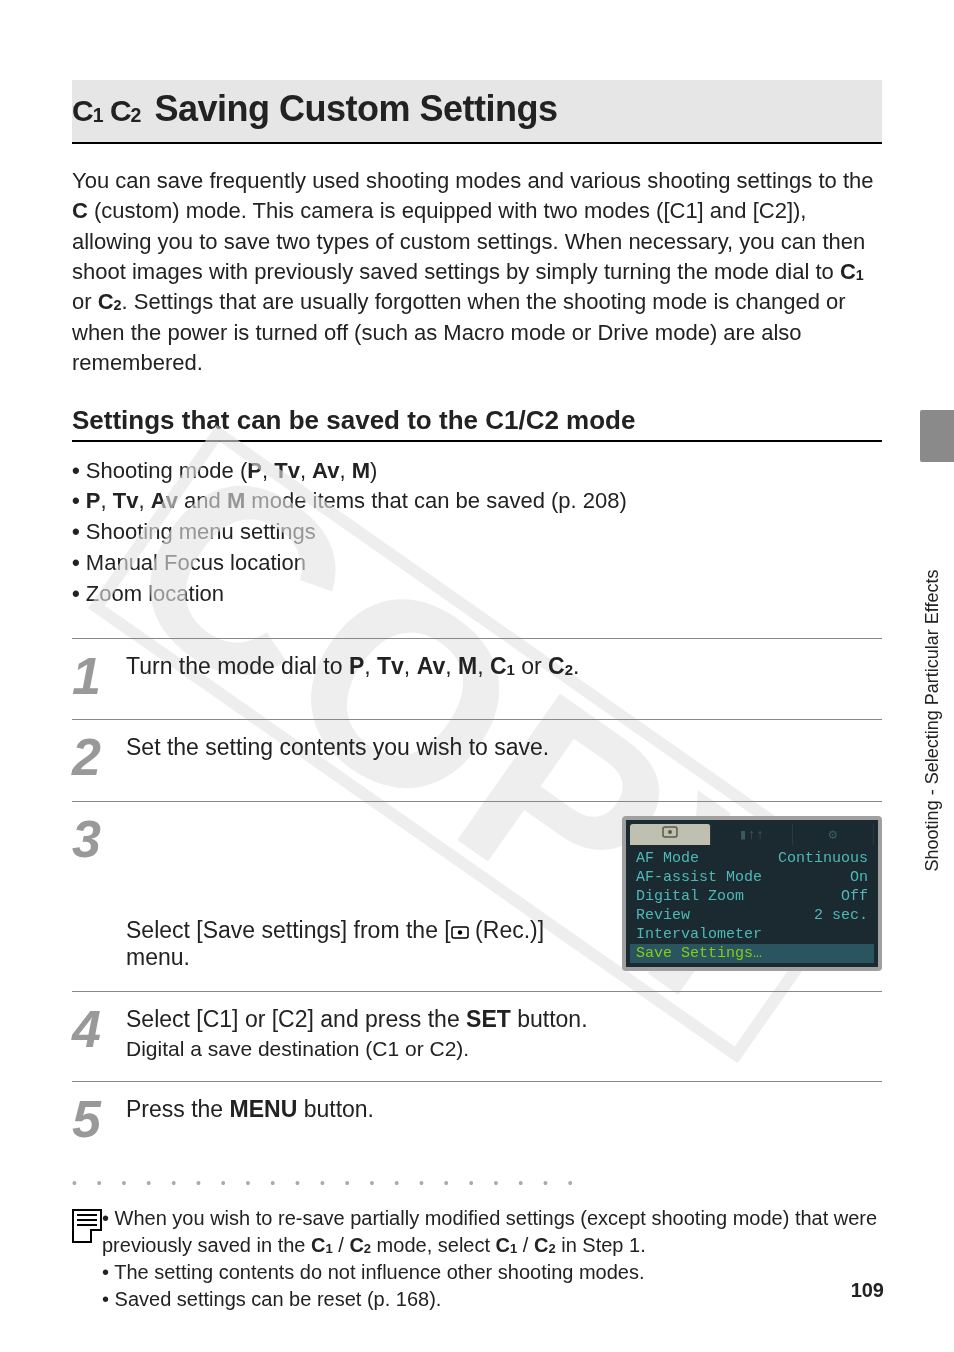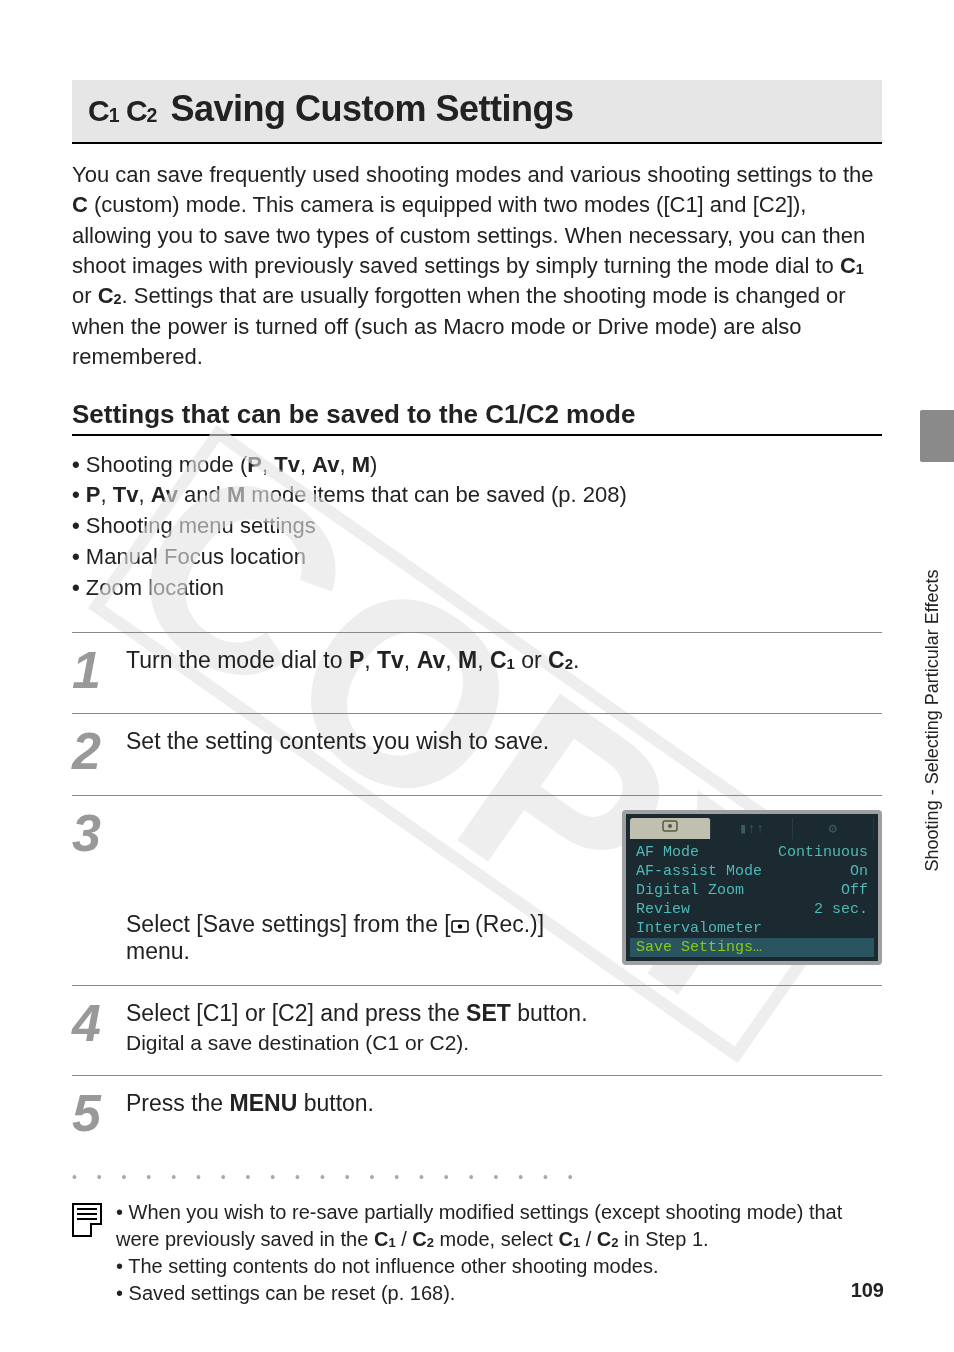--- a/index.html
+++ b/index.html
@@ -1,20 +1,20 @@
 <!DOCTYPE html>
 <html><head>
 <meta charset="utf-8">
 <style>
   * { margin: 0; padding: 0; box-sizing: border-box; }
   body { font-family: "Frutiger", "Myriad Pro", "Segoe UI", Arial, sans-serif; background: #fff; width: 954px; height: 1352px; position: relative; color: #222; }
   .page { padding: 80px 72px 40px 72px; }
 
   
-  .title-bar { background: #e6e6e6; padding: 8px 0 12px 16px; border-bottom: 2px solid #000; margin-bottom: 16px; }
+  .title-bar { background: #e6e6e6; padding: 8px 0 12px 0; border-bottom: 2px solid #000; margin-bottom: 22px; }
   .title-bar h1 { font-size: 36px; font-weight: 800; letter-spacing: -0.5px; display: flex; align-items: baseline; gap: 14px; }
   .title-icons { font-family: Arial, sans-serif; font-weight: 900; font-size: 30px; letter-spacing: -1px; }
   .c-sub { font-size: 0.65em; position: relative; top: 1px; }
 
   
   .intro { font-size: 22px; line-height: 1.38; font-weight: 300; margin-bottom: 26px; }
   .bold-inline { font-weight: 800; }
 
   
   .sub-head { font-size: 26px; font-weight: 700; border-bottom: 2px solid #000; padding-bottom: 4px; margin-bottom: 14px; }
@@ -47,21 +47,21 @@
   .lcd-tab.active svg { display: inline; }
   .lcd-row { display: flex; justify-content: space-between; padding: 1px 6px; }
   .lcd-row.sel { background: #2a5560; color: #84cc16; }
   .lcd .label { }
   .lcd .value { }
 
   
   .dots { margin: 12px 0 14px 0; color: #aaa; letter-spacing: 8px; font-size: 14px; }
 
   
-  .note { display: flex; gap: 14px; font-size: 20px; font-weight: 300; line-height: 1.35; }
+  .note { display: flex; font-size: 20px; font-weight: 300; line-height: 1.35; }
   .note-icon { width: 30px; height: 34px; border: 2px solid #000; position: relative; flex-shrink: 0; margin-top: 4px; }
   .note-icon::before { content: ""; position: absolute; top: 3px; left: 3px; right: 3px; height: 2px; background: #000; box-shadow: 0 5px 0 #000, 0 10px 0 #000; }
   .note-icon::after { content: ""; position: absolute; bottom: -2px; right: -2px; width: 10px; height: 12px; background: #fff; border-left: 2px solid #000; border-top: 2px solid #000; }
   .note ul { list-style: none; }
   .note ul li::before { content: "• "; }
 
   
   .side-tab { position: absolute; right: 0; top: 410px; width: 34px; height: 540px; display: flex; align-items: center; justify-content: center; }
   .side-tab .cap { width: 34px; height: 52px; background: #8a8a8a; position: absolute; top: 0; border-radius: 2px 0 0 2px; }
   .side-tab .txt { transform: rotate(-90deg); white-space: nowrap; font-size: 18px; font-weight: 300; position: absolute; top: 300px; right: -130px; }

